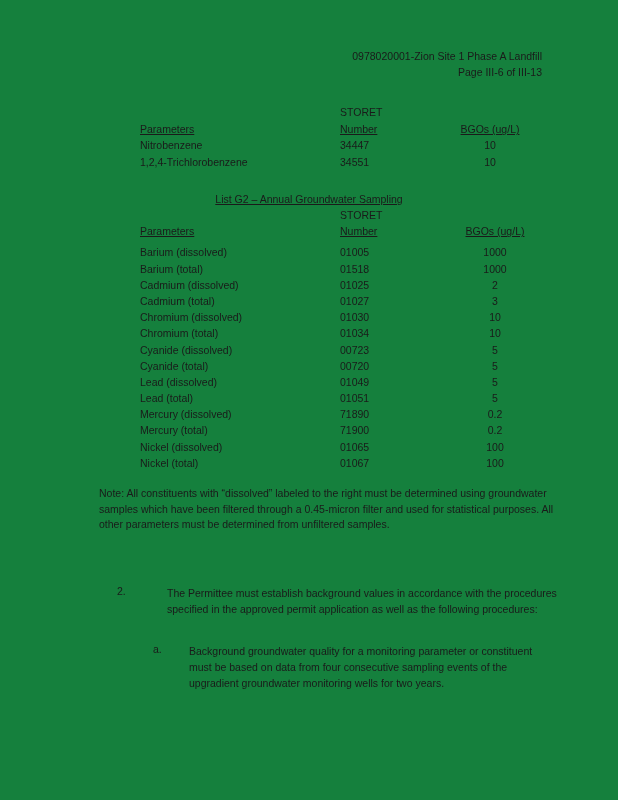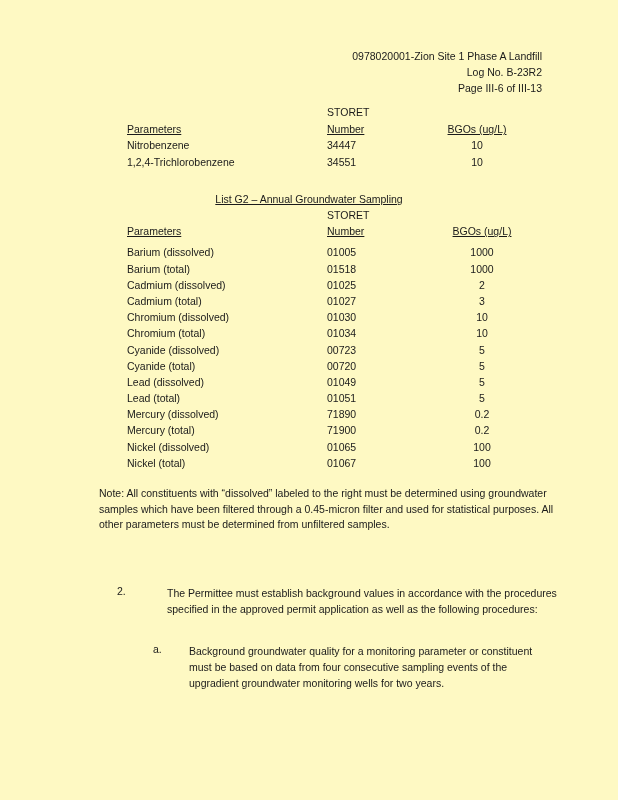--- a/index.html
+++ b/index.html
@@ -13,39 +13,40 @@
       position: relative;
       overflow: hidden;
       font-family: "Liberation Sans", "DejaVu Sans", sans-serif;
       color: #1a1a1a;
       font-size: 10.5px;
     }
     .page {
       position: absolute;
       left: 0; top: 0;
       width: 618px; height: 800px;
-      background: #fef9c3;
+      background: #15803d;
     }
     .header {
       position: absolute;
       right: 76px;
       top: 48px;
       text-align: right;
       line-height: 16px;
       font-size: 10.5px;
     }
     .tbl {
       position: absolute;
       left: 87px;
       width: 440px;
     }
     .row {
       position: relative;
       height: 16.2px;
       line-height: 16px;
+      margin-left: 13px;
     }
     .c-param { position: absolute; left: 0; padding-left: 40px; }
     .c-storet { position: absolute; left: 240px; }
     .c-bgo { position: absolute; left: 355px; width: 70px; text-align: center; }
     .u { text-decoration: underline; }
     .list-title {
       position: absolute;
       left: 0; width: 618px;
       top: 181px;
       text-align: center;
@@ -99,21 +100,20 @@
       font-size: 10.5px;
     }
   </style>
 </head>
 <body>
 
 <div class="page">
 
   <div class="header">
     <div>0978020001-Zion Site 1 Phase A Landfill</div>
-    <div>Log No. B-23R2</div>
     <div>Page III-6 of III-13</div>
   </div>
 
   <div class="tbl" style="top:104px;">
     <div class="row">
       <span class="c-storet">STORET</span>
     </div>
     <div class="row" style="margin-top:1px;">
       <span class="c-param u">Parameters</span>
       <span class="c-storet u">Number</span>

